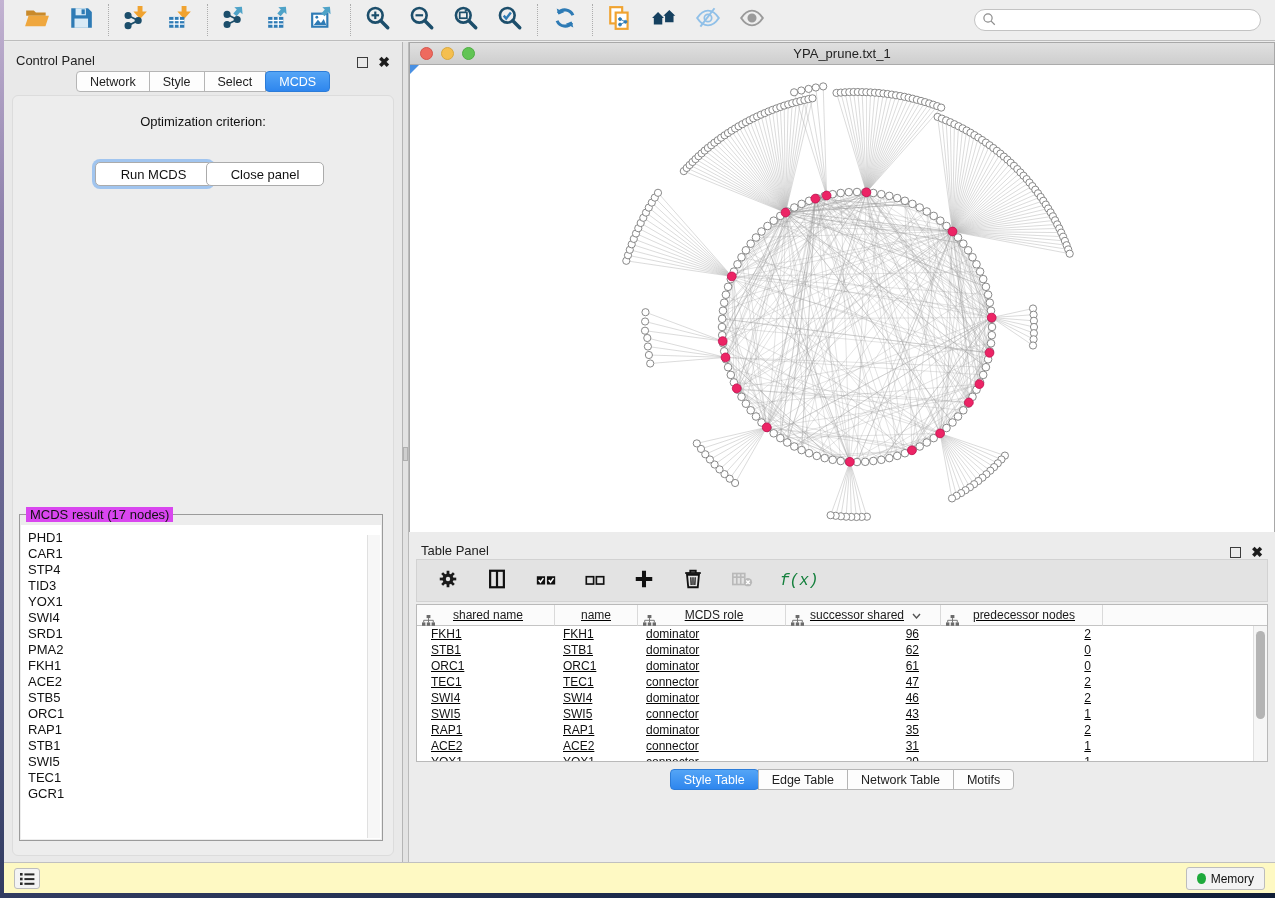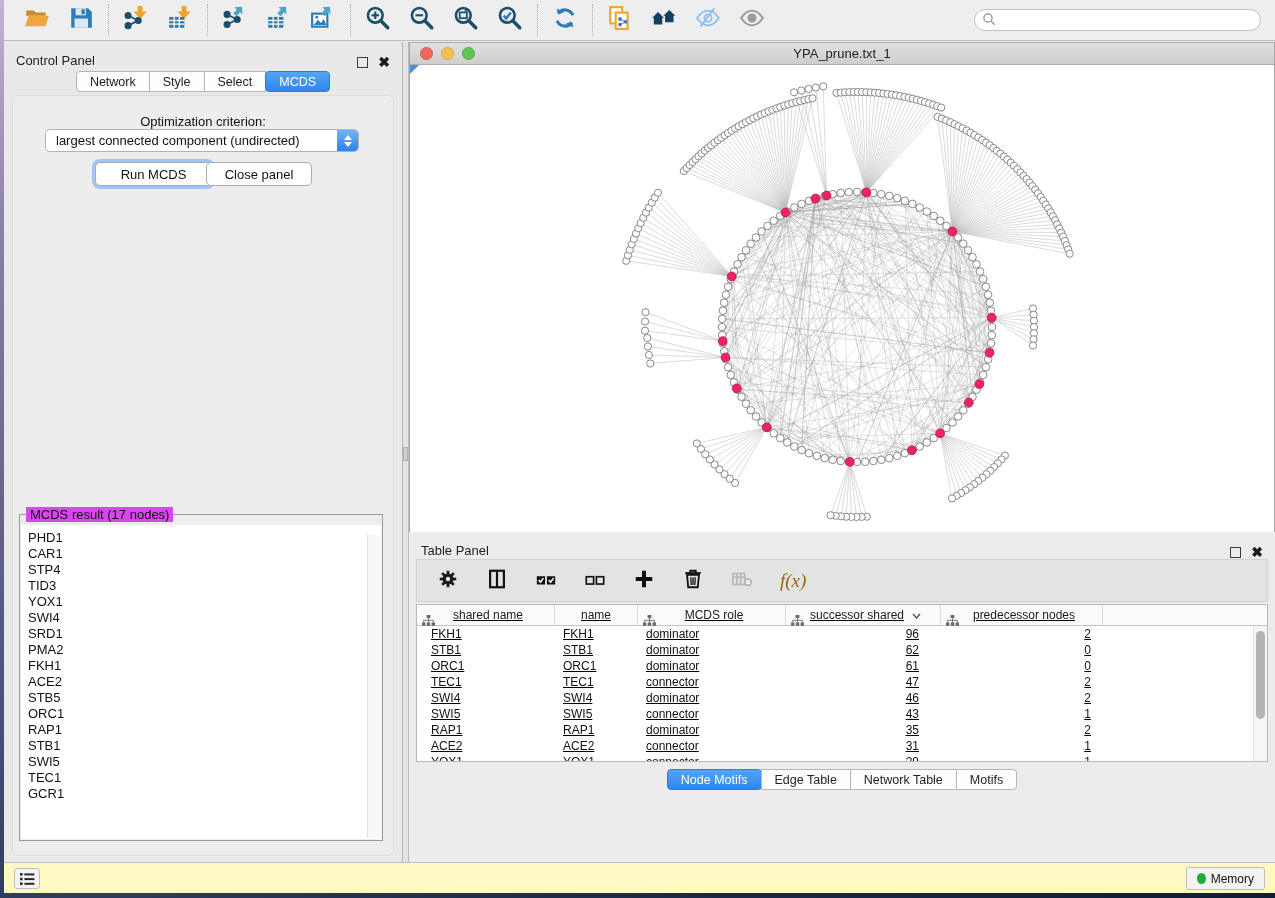--- a/index.html
+++ b/index.html
@@ -39,21 +39,21 @@
     border:1px solid #b2b2b2; border-radius:5px; font-size:13px; color:#111; display:flex;
     align-items:center; padding-left:10px; }
   .stepper { position:absolute; right:0; top:0; width:21px; height:21px; border-radius:0 4px 4px 0;
     background:linear-gradient(#73b4f8,#2f82e8); display:flex; flex-direction:column;
     align-items:center; justify-content:center; gap:2px; }
   .stepper .up { width:0; height:0; border-left:4px solid transparent; border-right:4px solid transparent; border-bottom:5px solid #fff; }
   .stepper .dn { width:0; height:0; border-left:4px solid transparent; border-right:4px solid transparent; border-top:5px solid #fff; }
   .btn { position:absolute; top:66px; height:24px; background:#fff; border:1px solid #ababab;
     border-radius:5px; font-size:13px; color:#111; display:flex; align-items:center; justify-content:center; }
   .btn.run { left:82px; width:117px; box-shadow:0 0 0 3px rgba(110,170,240,.6); }
-  .btn.closep { left:193px; width:106px; }
+  .btn.closep { left:193px; width:118px; }
   .result-group { position:absolute; left:6px; right:10px; top:418px; bottom:14px; border:1px solid #9b9b9b; }
   .result-legend { position:absolute; left:6px; top:-8px; background:#d946ef; padding:0 4px; font-size:13px; color:#111; }
   .result-list { position:absolute; left:1px; right:1px; top:10px; bottom:1px; background:#fff; overflow:hidden; }
   .result-list ul { list-style:none; padding:5px 0 0 7px; }
   .result-list li { font-size:13px; line-height:16px; color:#111; }
   .result-scroll { position:absolute; right:1px; top:10px; bottom:1px; width:13px; background:#f7f7f7; border-left:1px solid #e0e0e0; }
 
   
   .v-split { position:absolute; left:398px; top:42px; width:7px; bottom:31px; background:#e3e3e3; border-left:1px solid #b5b5b5; border-right:1px solid #bbb; }
   .v-split .grip { position:absolute; left:0; right:0; top:405px; height:14px; background:#cfcfcf; border:1px solid #b0b0b0; }
@@ -72,21 +72,21 @@
   .net-canvas { position:absolute; left:0; top:22px; right:0; bottom:0; background:#fff; overflow:hidden; }
   .focus-corner { position:absolute; left:0; top:22px; width:0; height:0;
     border-top:9px solid #4a90e2; border-right:9px solid transparent; z-index:3; }
 
   
   .table-panel { position:absolute; left:405px; top:532px; right:0; height:296px; background:#ececec; }
   .tp-toolbar { margin:1px 7px 0 7px; height:43px; background:#e3e3e3; border:1px solid #d2d2d2;
     display:flex; align-items:center; gap:27px; padding-left:20px; }
   .tp-btn { display:flex; align-items:center; justify-content:center; height:24px; }
   .tp-btn svg { height:20px; }
-  .fx { font-family:Liberation Serif, serif; font-style:italic; font-size:19px; color:#a16207; }
+  .fx { font-family:Liberation Mono, monospace; font-style:italic; font-size:16px; color:#15803d; }
   .grid-table { position:absolute; left:7px; right:7px; top:72px; bottom:66px; background:#fff; border:1px solid #b9b9b9; overflow:hidden; }
   .thead, .trow { display:grid; grid-template-columns:138px 83px 148px 155px 162px 1fr;text-decoration:underline; }
   .thead { height:21px; }
   .th { background:#fbfbfb; border-right:1px solid #dadada; border-bottom:1px solid #c4c4c4;
     display:flex; align-items:center; justify-content:center; gap:5px; font-size:12px; color:#1a1a1a; }
   .th .hier { flex:0 0 auto; position:absolute; left:5px; }
   .th { position:relative; }
   .th.filler { border-right:none; }
   .trow { height:16px; }
   .td { font-size:12px; color:#111; line-height:16px; white-space:nowrap; overflow:hidden; }
@@ -306,27 +306,20 @@
         <span class="close-btn">✖</span>
       </div>
       <div class="seg-row" id="cp-tabs">
           <div class="tab first">Network</div>
           <div class="tab">Style</div>
           <div class="tab">Select</div>
           <div class="tab last active">MCDS</div>
         </div>
       <div class="cp-inner">
         <div class="opt-label">Optimization criterion:</div>
-        <div class="select">
-          <span>largest connected component (undirected)</span>
-          <span class="stepper">
-              <span class="up"></span>
-              <span class="dn"></span>
-            </span>
-        </div>
         <div class="btn run">Run MCDS</div>
         <div class="btn closep">Close panel</div>
         <div class="result-group">
           <span class="result-legend">MCDS result (17 nodes)</span>
           <div class="result-list">
             <ul id="mcds-list">
                 <li>PHD1</li>
                 <li>CAR1</li>
                 <li>STP4</li>
                 <li>TID3</li>
@@ -1383,21 +1376,21 @@
               <div class="td num3">29</div>
               <div class="td num4">1</div>
               <div class="td"></div>
             </div>
           </div>
         <div class="t-scroll">
           <div class="t-thumb"></div>
         </div>
       </div>
       <div class="tp-tabs seg-row" id="tp-tabs">
-          <div class="tab first active">Node Motifs</div>
+          <div class="tab first active">Style Table</div>
           <div class="tab">Edge Table</div>
           <div class="tab">Network Table</div>
           <div class="tab last">Motifs</div>
         </div>
     </div>
 
     <div class="status-bar">
       <div class="list-btn">
         <svg width="16" height="14" viewBox="0 0 16 14">
           <g fill="#2a2a2a">

